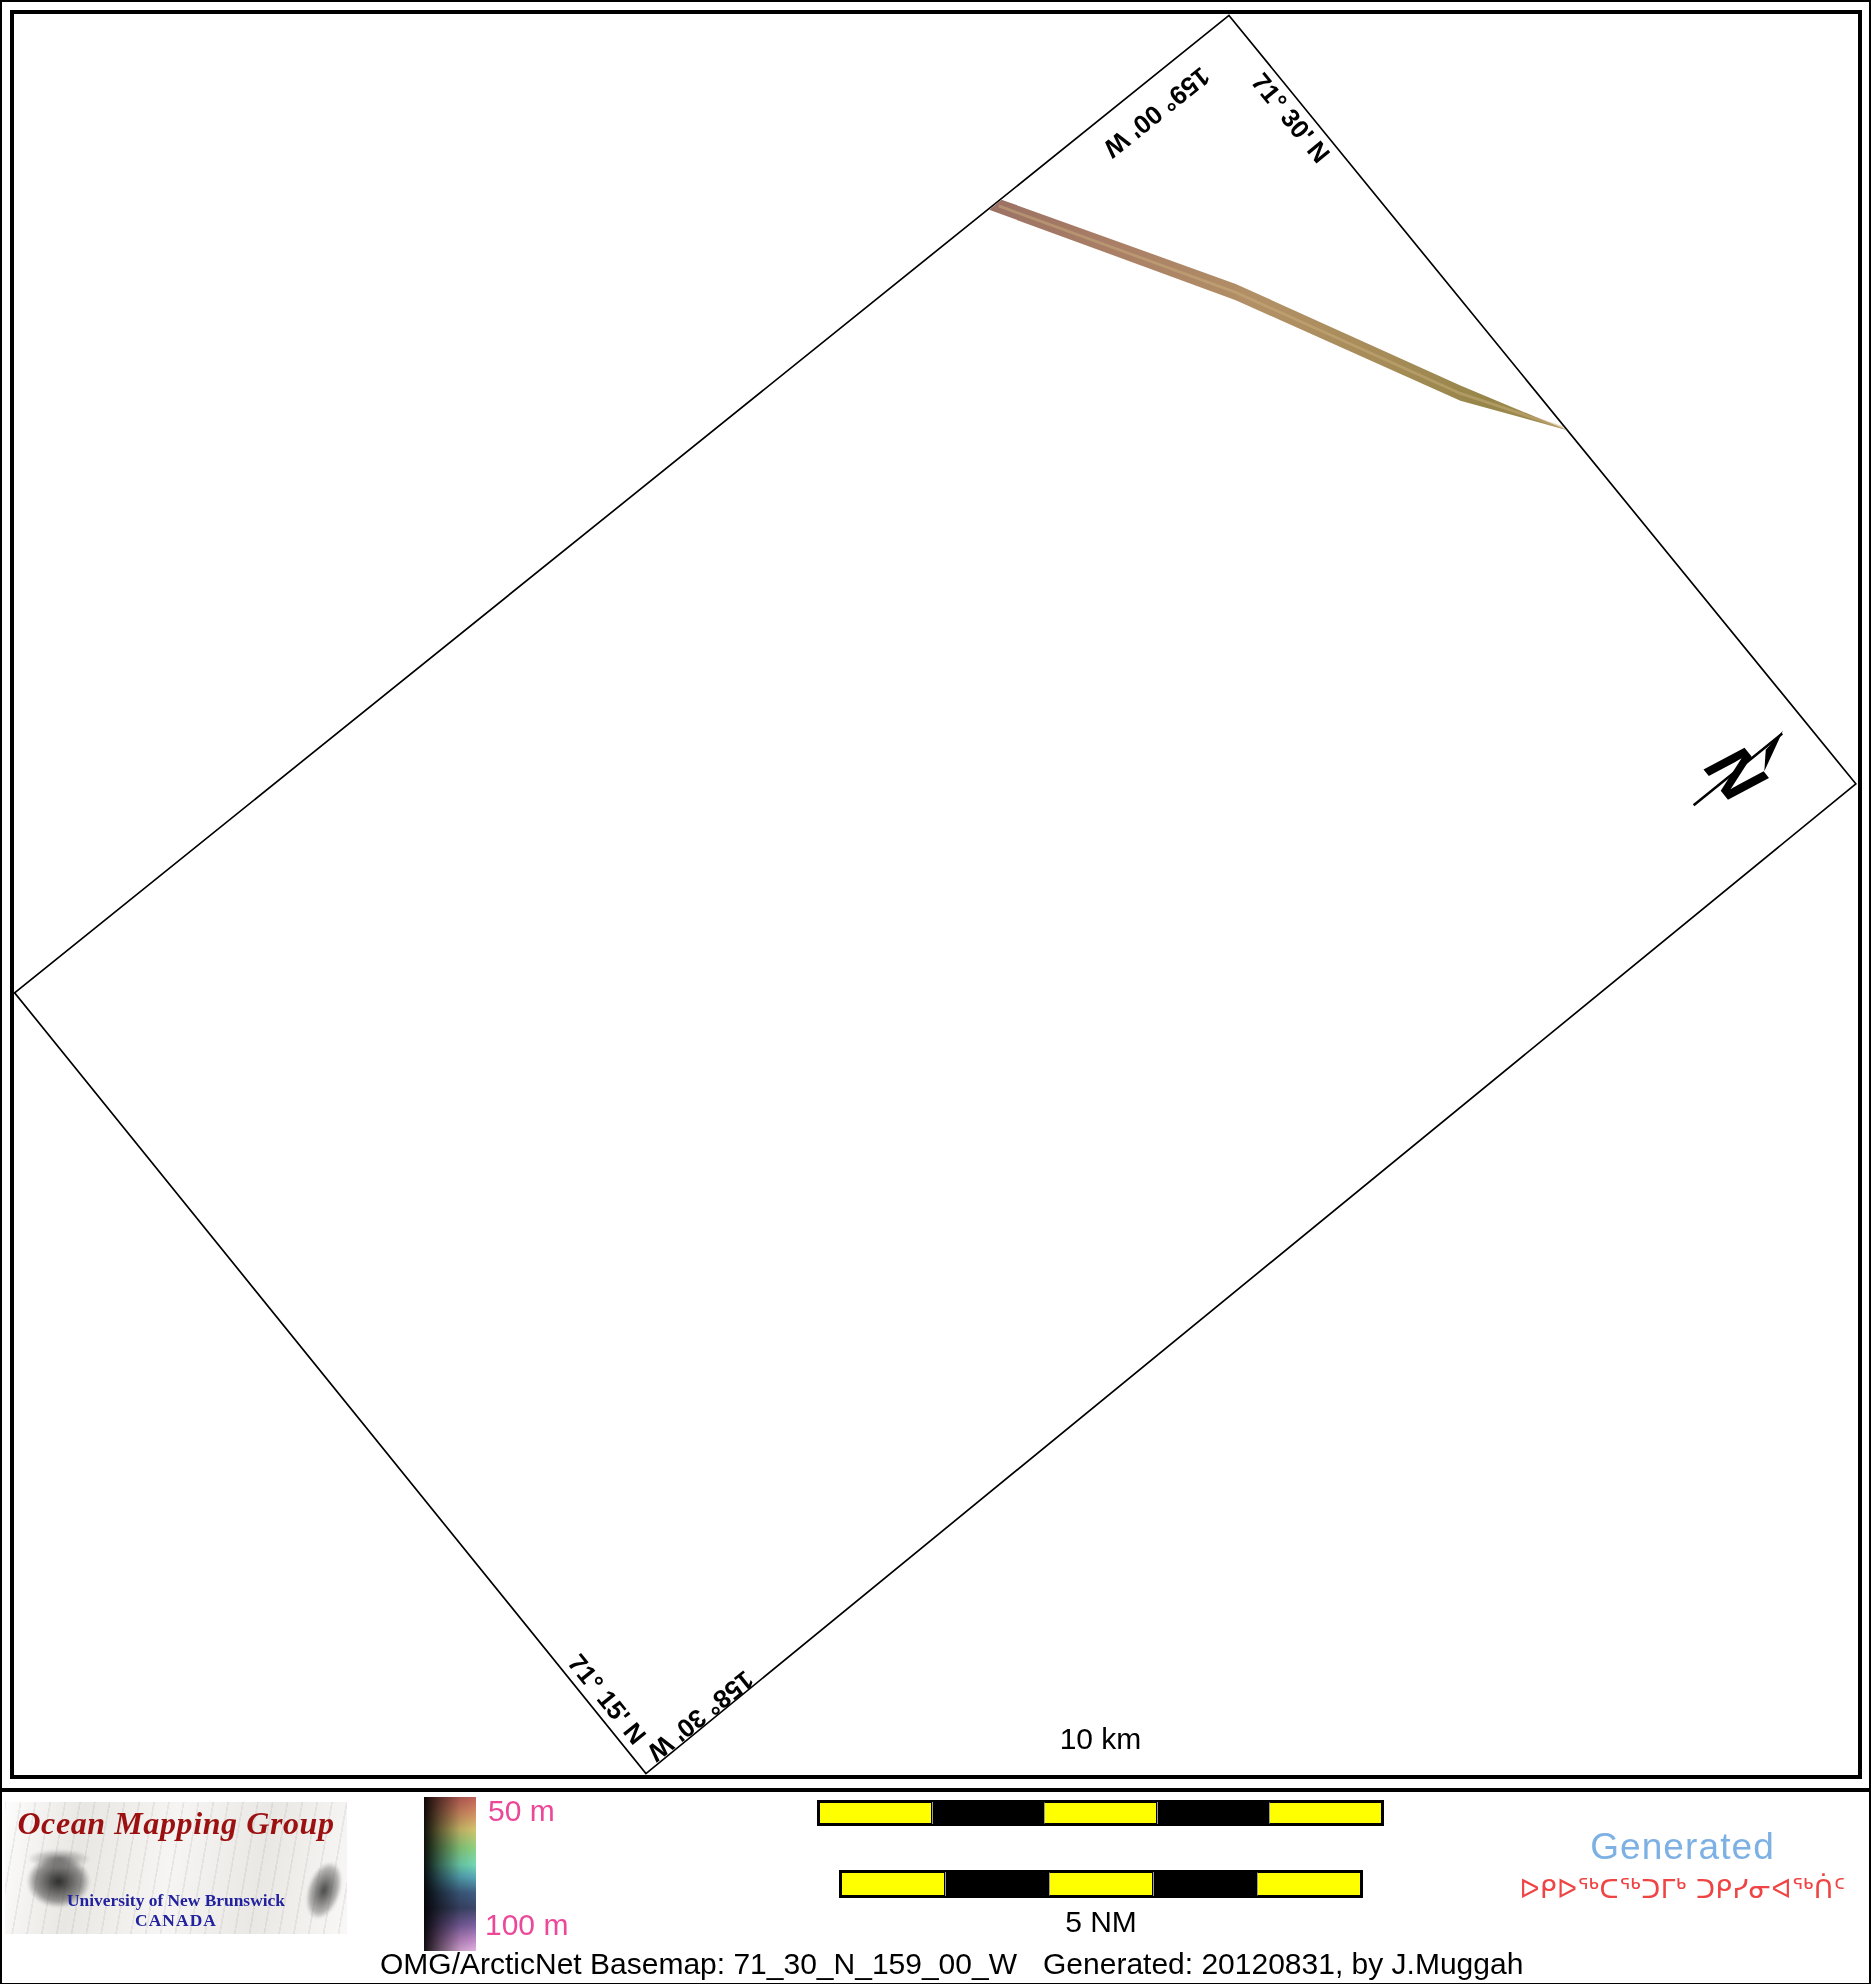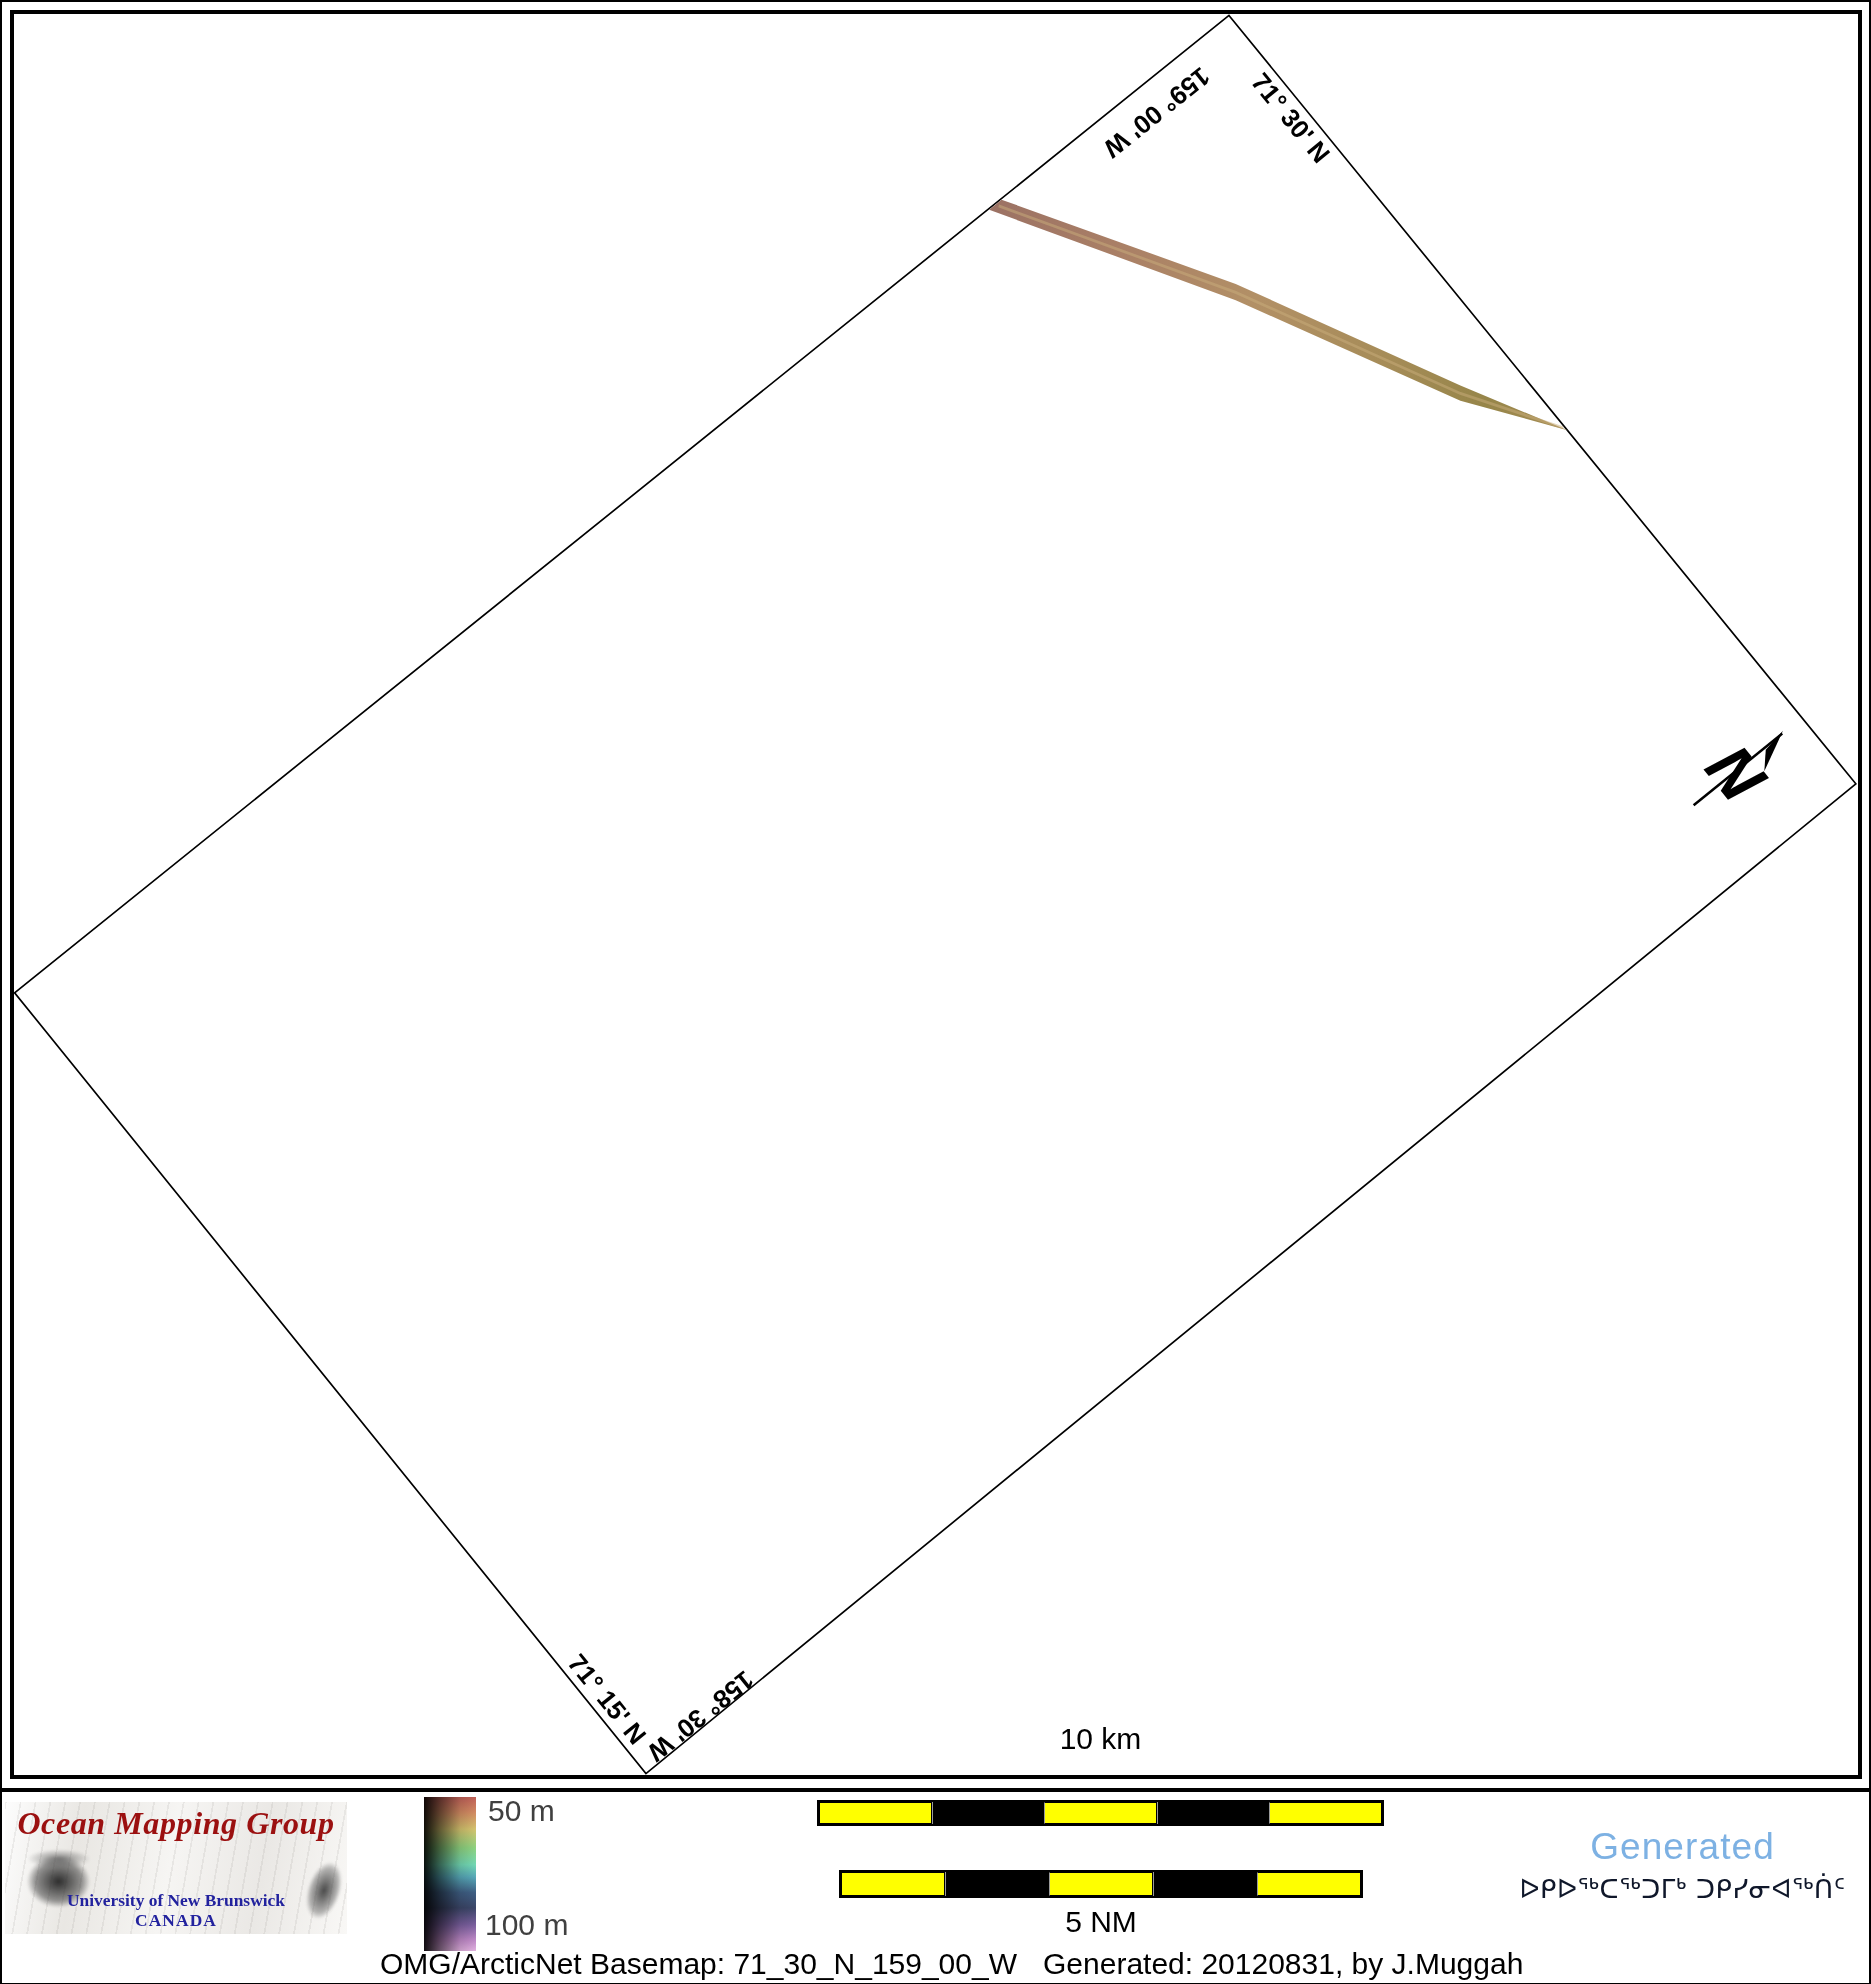--- a/index.html
+++ b/index.html
@@ -29,21 +29,21 @@
   .omg-univ{position:absolute;left:0;top:88px;width:100%;text-align:center;
       font-family:"Liberation Serif",serif;font-weight:700;font-size:17.4px;}
   .omg-country{position:absolute;left:0;top:108px;width:100%;text-align:center;
       font-family:"Liberation Serif",serif;font-weight:700;font-size:17.4px;letter-spacing:1.1px;}
 
   .colorbar{position:absolute;left:424px;top:1797px;width:52px;height:154px;z-index:6;
     background:
       linear-gradient(to right, rgba(0,0,0,0.92) 0%, rgba(0,0,0,0.55) 30%, rgba(0,0,0,0.12) 70%, rgba(0,0,0,0) 100%),
       linear-gradient(to bottom,#c06058 0%,#d28a62 10%,#d4c36e 21%,#8ed27f 33%,#72d8b4 44%,
                       #57a8b8 52%,#3f5f84 62%,#3b4668 72%,#7a5f9e 83%,#c08ac8 93%,#e2b2e0 100%);}
-  .cb-label{position:absolute;z-index:6;font-size:30px;color:#404040;white-space:nowrap;text-align:center;}
+  .cb-label{position:absolute;z-index:6;font-size:30px;color:#ec4899;white-space:nowrap;text-align:center;}
   .cb-label.top{left:488px;top:1794px;}
   .cb-label.bottom{left:485px;top:1908px;}
 
   .scalebar{position:absolute;z-index:6;border:2.2px solid #000;box-sizing:border-box;background:#000;
             display:flex;}
   .scalebar .cell{flex:1 1 0;}
   .scalebar .cell.yellow{background:#ffff00;border:1.7px solid #000;box-sizing:border-box;}
   .scalebar .cell.black{background:#000;}
   .scalebar .cell + .cell{border-left:1.1px solid #9a9a9a;}
   .sb-10km{left:817px;top:1800px;width:567px;height:26.4px;}
@@ -125,21 +125,21 @@
     <div class="cell yellow"></div>
     <div class="cell black"></div>
     <div class="cell yellow"></div>
     <div class="cell black"></div>
     <div class="cell yellow"></div>
   </div>
   <div class="sb-label nm">5 NM</div>
 
   <div class="arcticnet">
     <div class="name" style="color:#7db1e3;">Generated</div>
-    <div class="inuk" style="color:#0f172a;">ᐅᑭᐅᖅᑕᖅᑐᒥᒃ ᑐᑭᓯᓂᐊᖅᑏᑦ</div>
+    <div class="inuk" style="color:#ef4444;">ᐅᑭᐅᖅᑕᖅᑐᒥᒃ ᑐᑭᓯᓂᐊᖅᑏᑦ</div>
   </div>
 
   <div class="caption">
     <span>OMG/ArcticNet Basemap: 71_30_N_159_00_W</span><span class="gap"></span><span>Generated: 20120831, by J.Muggah</span>
   </div>
 
   <div class="outer-frame"></div>
 </div>
 
 

